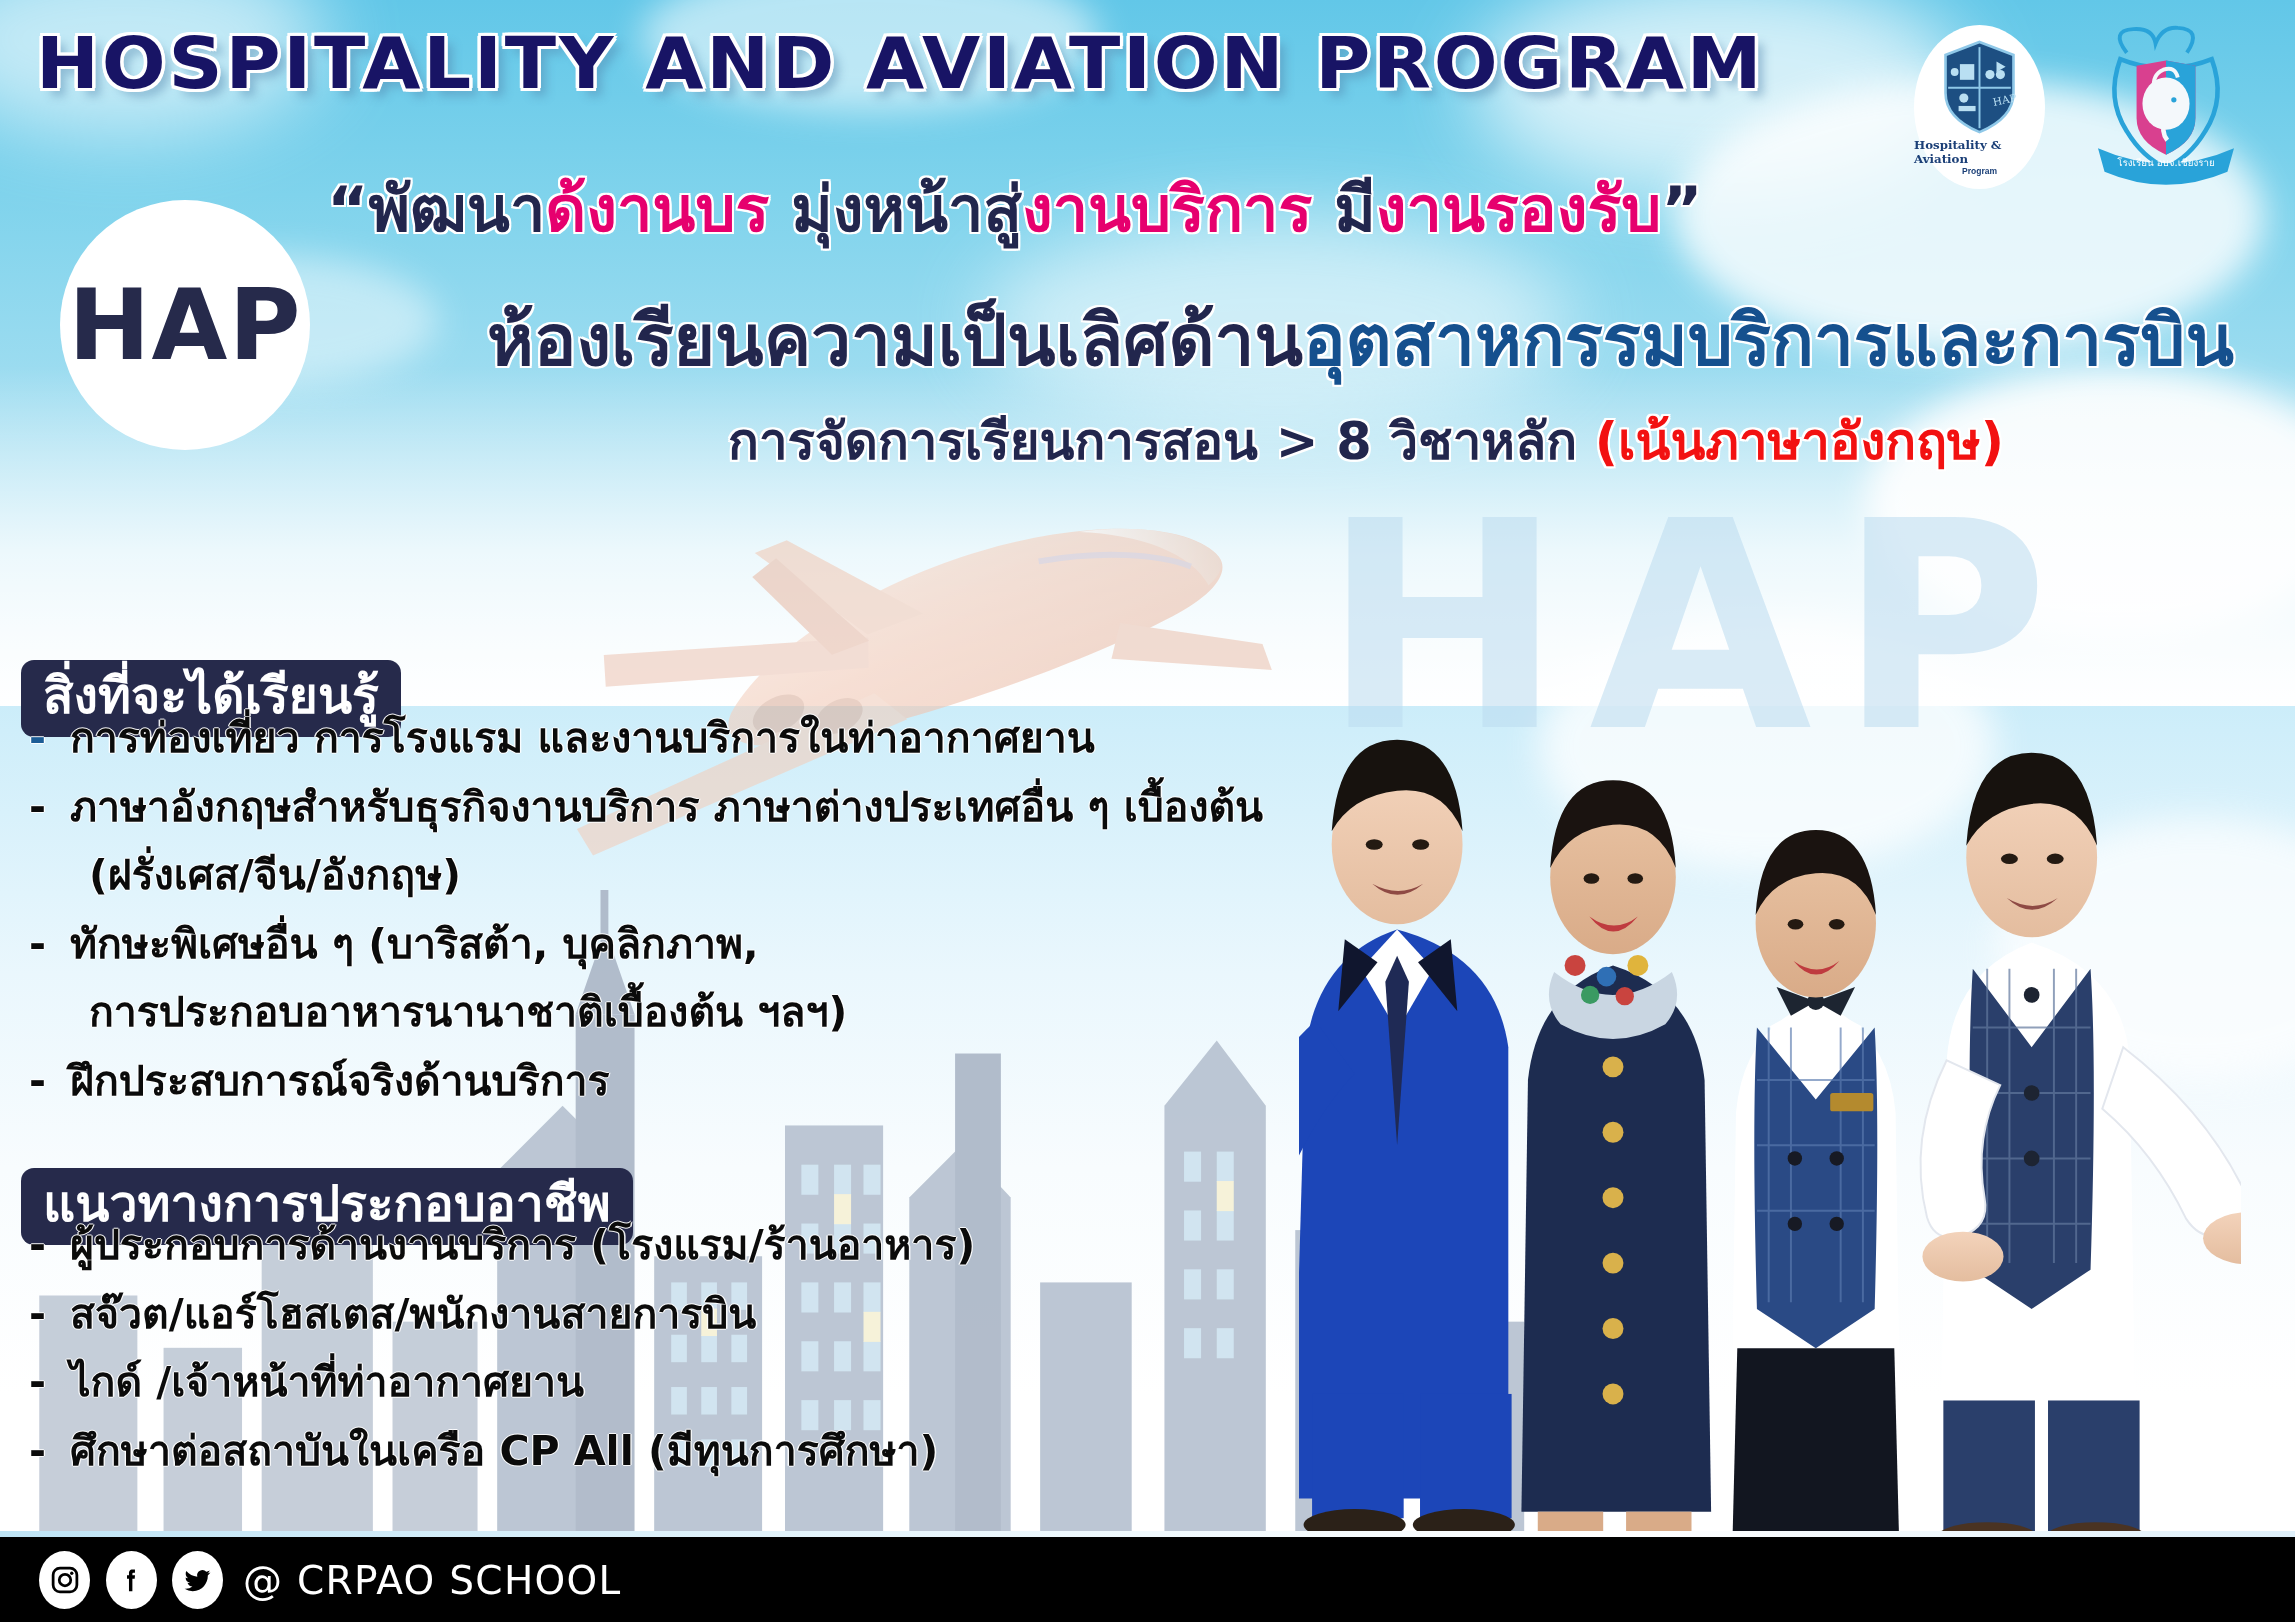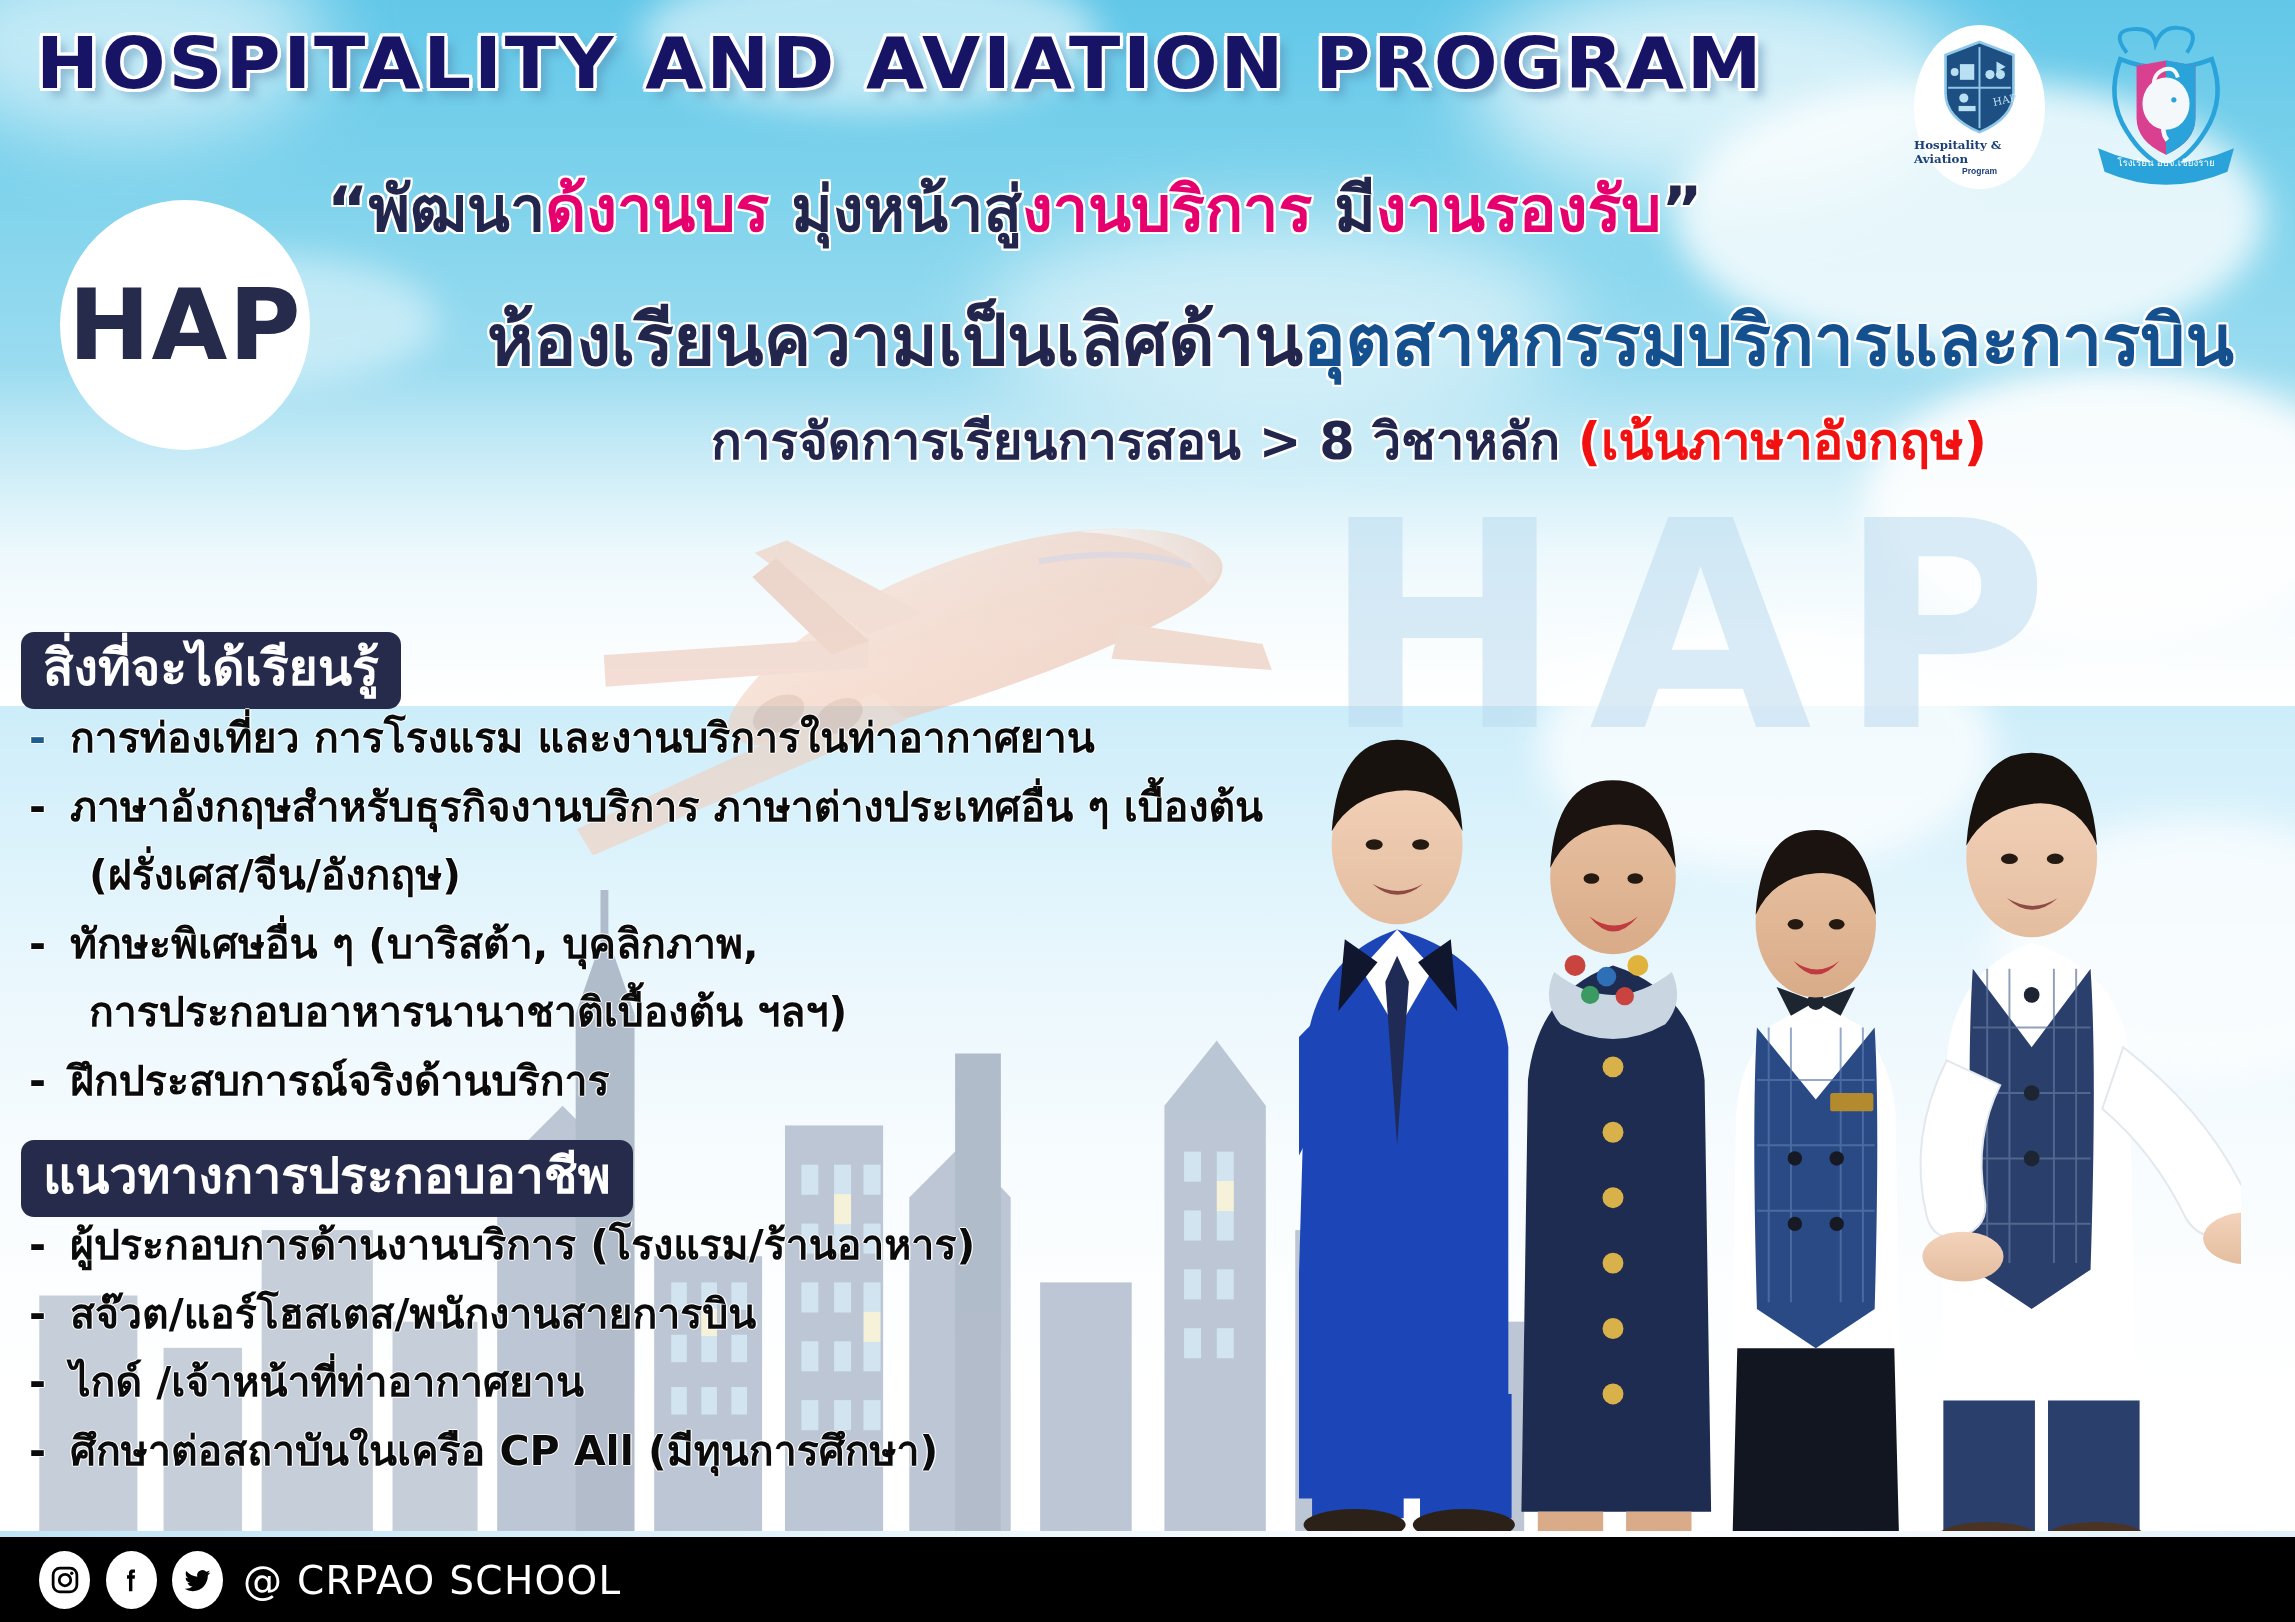--- a/index.html
+++ b/index.html
@@ -79,32 +79,33 @@
     text-shadow:2px 0 0 #fff,-2px 0 0 #fff,0 2px 0 #fff,0 -2px 0 #fff,
                 2px 2px 0 #fff,-2px 2px 0 #fff,2px -2px 0 #fff,-2px -2px 0 #fff;
   }
   .line2{
     position:absolute;left:487px;top:302px;width:1505px;
     font-size:71px;font-weight:700;white-space:nowrap;line-height:1.1;
   }
   .line2 .navy{color:#22264d;}
   .line2 .blue{color:#15508E;}
   .line3{
-    position:absolute;left:711px;top:414px;width:1374px;
+    position:absolute;left:728px;top:414px;width:1374px;
     font-size:51px;font-weight:700;white-space:nowrap;line-height:1.1;
   }
   .line3 .navy{color:#22264d;}
   .line3 .red{color:#F21111;}
 
   
   .pill{
     position:absolute;background:#262A4B;border-radius:13px;
     color:#ffffff;font-weight:700;display:flex;align-items:center;
     padding:3.9px 22px 9.2px 22px;box-sizing:border-box;
     font-family:"DejaVu Sans","Liberation Sans",sans-serif;
+    margin-top:28px;
   }
   #pill-learn{left:21px;top:632px;height:77px;font-size:50px;}
   #pill-career{left:21px;top:1140px;height:77px;font-size:50px;}
 
   
   .list{position:absolute;left:29px;width:1152px;}
   #list-learn{top:718px;}
   #list-career{top:1225px;}
   .li{
     display:flex;align-items:flex-start;

